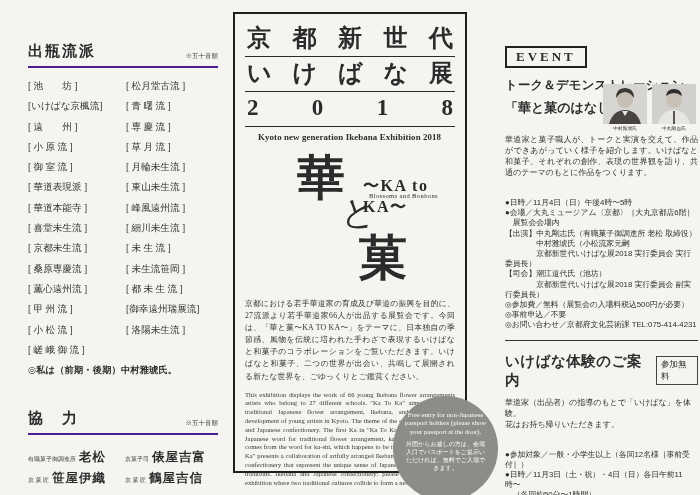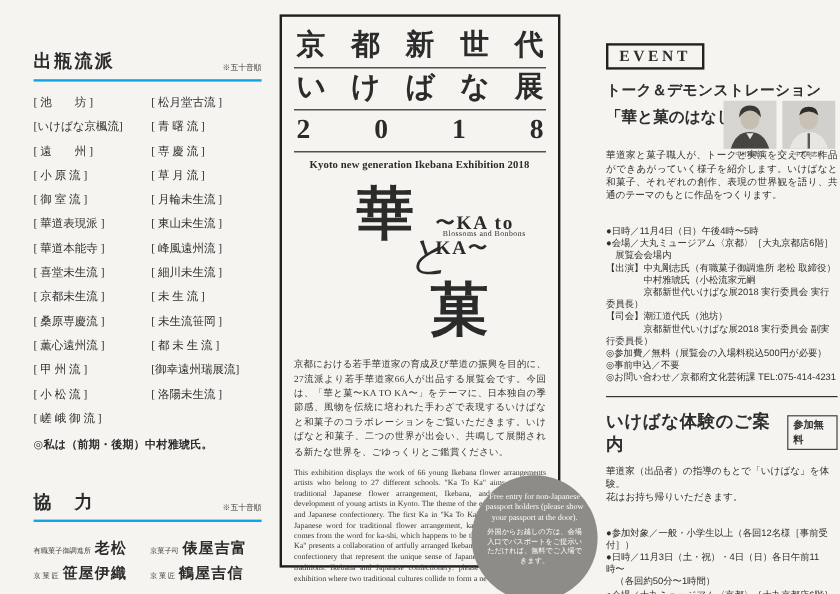--- a/index.html
+++ b/index.html
@@ -7,21 +7,21 @@
   body {
     position:relative;
     background:#f5f4f0;
     font-family:"Liberation Serif","DejaVu Serif",serif;
     color:#2b2b2b;
     overflow:hidden;
   }
   
   .left-col { position:absolute; left:28px; top:42px; width:190px; }
   .sec-head { display:flex; justify-content:space-between; align-items:flex-end;
-              border-bottom:2px solid #0ea5e9; padding-bottom:5px; }
+              border-bottom:2px solid #4c1d95; padding-bottom:5px; }
   .sec-head .h { font-size:15px; font-weight:bold; letter-spacing:2px; }
   .sec-head .note { font-size:6.5px; color:#3a3a3a; }
   .school-cols { display:flex; gap:6px; margin-top:8px; }
   .school-col { white-space:pre-line; font-size:9.6px; line-height:20.3px; width:50%; color:#303030; }
   .exhibit-note { margin-top:4px; font-family:"Liberation Sans","DejaVu Sans",sans-serif;
                   font-size:9.2px; font-weight:bold; letter-spacing:0.2px; }
   .coop { margin-top:32px; }
   .supporters { display:grid; grid-template-columns:1fr 1fr; gap:4px 4px; margin-top:14px; }
   .supporter { display:flex; align-items:baseline; gap:3px; white-space:nowrap; }
   .supporter .pfx { font-size:6px; color:#3a3a3a; }
@@ -44,33 +44,33 @@
   .intro-en { font-size:6.6px; line-height:8.8px; text-align:justify; margin-top:8px; color:#3a3a3a; }
   .free-circle { position:absolute; left:393px; top:396px; width:105px; height:105px;
                  border-radius:50%; background:#8e8c88; color:#fdfdfb; z-index:6;
                  padding:15px 11px 0; text-align:center; }
   .fc-en { font-size:6.8px; line-height:8.4px; }
   .fc-jp { font-size:6px; line-height:7.8px; margin-top:5px; }
   
   .right-col { position:absolute; left:505px; top:36px; width:193px;
                font-family:"Liberation Sans","DejaVu Sans",sans-serif; color:#2e2e2e; }
   .event-badge { display:inline-block; border:2px solid #222; padding:1px 9px;
-                 font-family:"Liberation Serif",serif; font-weight:bold; font-size:13px; letter-spacing:3px; }
+                 font-family:"Liberation Serif",serif; font-weight:bold; font-size:13px; letter-spacing:3px;margin-top:10px; }
   .talk-title { font-size:12.3px; font-weight:bold; margin-top:9px; letter-spacing:0.3px; }
   .talk-sub   { font-size:13px; font-weight:bold; margin-top:5px; }
   .photos { position:absolute; top:48px; right:2px; display:flex; gap:5px; }
   .photo-wrap { width:44px; }
   .photo { width:44px; height:40px; background:#d9d7d3; display:block; }
   .photo-cap { font-size:6px; text-align:center; margin-top:1px; color:#333; transform:scale(0.8); transform-origin:center top; white-space:nowrap; }
   .talk-desc { margin-top:17px; font-size:8px; line-height:11px; text-align:justify; }
   .info-lines { white-space:pre-line; font-size:7.8px; line-height:10.2px; margin-top:20px; }
   .divider { border-top:1.3px solid #333; margin:9px 0 11px; }
   .exp-head { display:flex; align-items:center; gap:8px; }
   .exp-title { font-size:14.5px; font-weight:bold; letter-spacing:0.5px;font-family:Liberation Mono, monospace; }
-  .exp-badge { border:1.5px solid #444; font-size:8.5px; font-weight:bold; padding:1.5px 4px; }
+  .exp-badge { border:1.5px solid #444; font-size:8.5px; font-weight:normal; padding:1.5px 4px; }
   .exp-desc { white-space:pre-line; margin-top:7px; font-size:8px; line-height:11px; }
 </style>
 </head>
 <body>
 
 <div class="left-col">
   <div class="sec-head">
     <span class="h">出瓶流派</span>
     <span class="note">※五十音順</span>
   </div>

